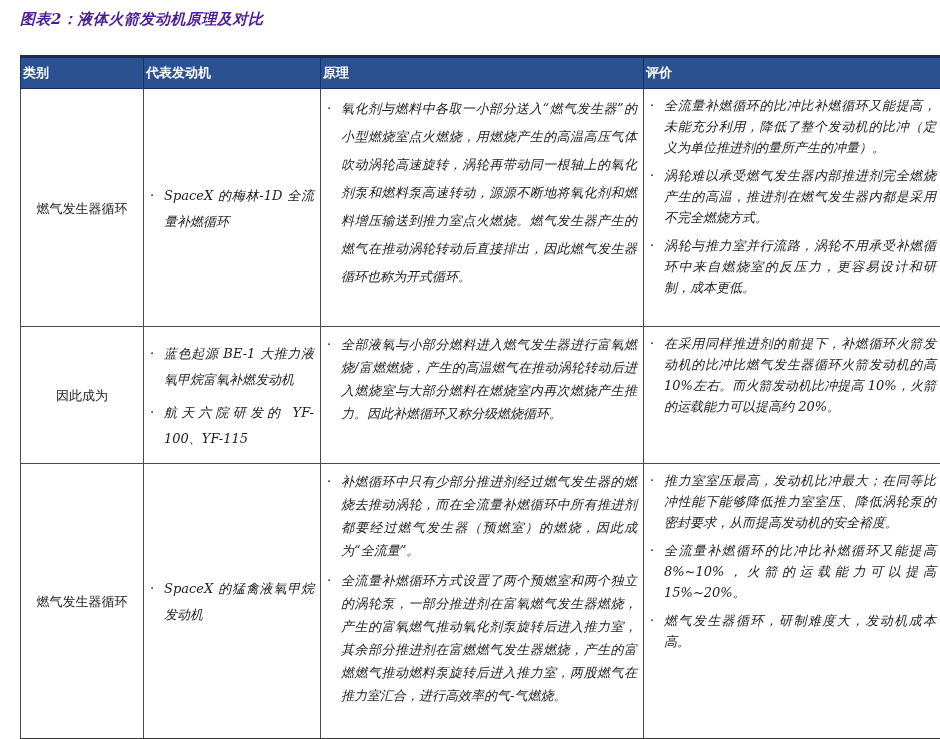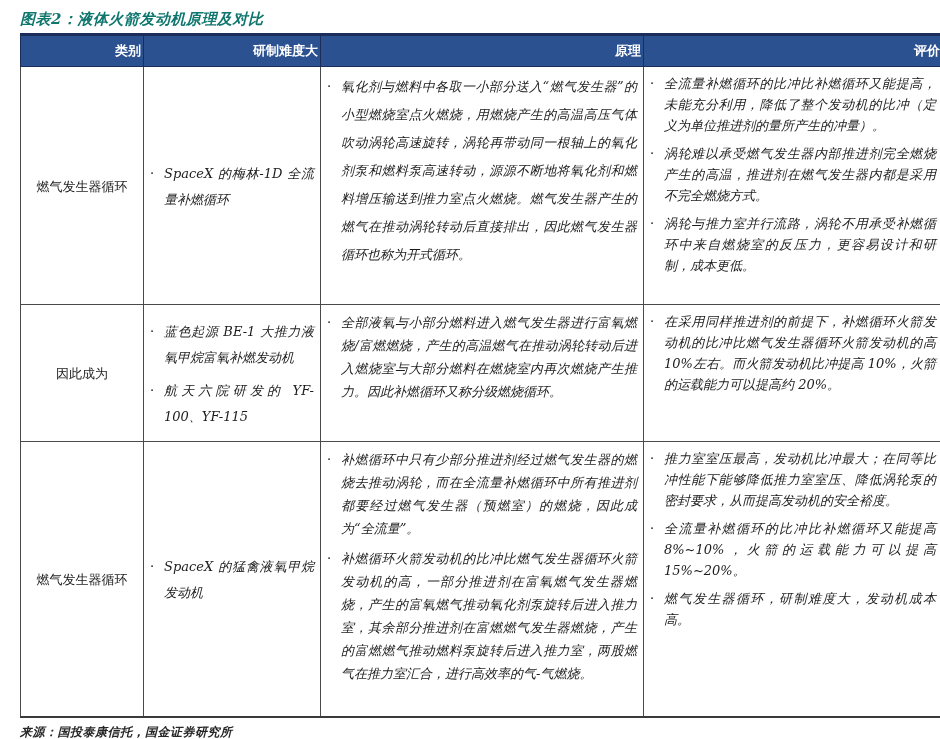--- a/index.html
+++ b/index.html
@@ -3,30 +3,30 @@
 <meta charset="utf-8">
 <style>
   html, body { margin:0; padding:0; }
   body {
     width:940px; height:739px; background:#ffffff; overflow:hidden;
     font-family:"DejaVu Serif","Liberation Serif",serif;
     color:#1c1c1c;
   }
   .page { padding:8px 18px 0 20px; }
   .fig-title {
-    color:#0f766e; font-weight:bold; font-style:italic;
-    font-size:15px; letter-spacing:0.5px; margin:2px 0 4px 0;
+    color:#4c1d95; font-weight:bold; font-style:italic;
+    font-size:15px; letter-spacing:0.5px; margin:2px 0 26px 0;
   }
   table.cmp {
     border-collapse:collapse; table-layout:fixed; width:902px;
     border-top:3px solid #1b2d5b; border-bottom:2px solid #3a3a3a;
   }
   th {
     background:#2c5191; color:#ffffff; font-weight:bold; font-size:13px;
-    height:26px; padding:2px 2px; border:1px solid #1b2d5b; text-align:right;
+    height:26px; padding:2px 2px; border:1px solid #1b2d5b; text-align:left;
   }
   td {
     border:1px solid #4a4a4a; font-size:13px; vertical-align:top;
     padding:6px 6px 4px 6px; background:#ffffff;
   }
   td.cat  { width:118px; text-align:center; vertical-align:middle; line-height:20px; }
   td.eng  { width:172px; vertical-align:middle; line-height:26px; }
   td.pri  { width:318px; line-height:23px; }
   td.eva  { width:294px; line-height:21px; }
   tr.r1 td.pri { line-height:28px; }
@@ -46,21 +46,21 @@
 <body>
 
 <div class="page">
 
   <div class="fig-title">图表2：液体火箭发动机原理及对比</div>
 
   <table class="cmp">
     <thead>
       <tr>
         <th style="width:118px">类别</th>
-        <th style="width:172px">研制难度大</th>
+        <th style="width:172px">代表发动机</th>
         <th style="width:318px">原理</th>
         <th style="width:294px">评价</th>
       </tr>
     </thead>
     <tbody>
 
       <tr class="r1">
         <td class="cat">燃气发生器循环</td>
         <td class="eng">
           <div class="bullet">
@@ -124,21 +124,21 @@
             <span class="txt">SpaceX 的猛禽液氧甲烷发动机</span>
           </div>
         </td>
         <td class="pri">
           <div class="bullet">
             <span class="marker">·</span>
             <span class="txt">补燃循环中只有少部分推进剂经过燃气发生器的燃烧去推动涡轮，而在全流量补燃循环中所有推进剂都要经过燃气发生器（预燃室）的燃烧，因此成为“全流量”。</span>
           </div>
           <div class="bullet">
             <span class="marker">·</span>
-            <span class="txt">补燃循环火箭发动机的比冲比燃气发生器循环火箭发动机的高，一部分推进剂在富氧燃气发生器燃烧，产生的富氧燃气推动氧化剂泵旋转后进入推力室，其余部分推进剂在富燃燃气发生器燃烧，产生的富燃燃气推动燃料泵旋转后进入推力室，两股燃气在推力室汇合，进行高效率的气-气燃烧。</span>
+            <span class="txt">全流量补燃循环方式设置了两个预燃室和两个独立的涡轮泵，一部分推进剂在富氧燃气发生器燃烧，产生的富氧燃气推动氧化剂泵旋转后进入推力室，其余部分推进剂在富燃燃气发生器燃烧，产生的富燃燃气推动燃料泵旋转后进入推力室，两股燃气在推力室汇合，进行高效率的气-气燃烧。</span>
           </div>
         </td>
         <td class="eva">
           <div class="bullet">
             <span class="marker">·</span>
             <span class="txt">推力室室压最高，发动机比冲最大；在同等比冲性能下能够降低推力室室压、降低涡轮泵的密封要求，从而提高发动机的安全裕度。</span>
           </div>
           <div class="bullet">
             <span class="marker">·</span>
             <span class="txt">全流量补燃循环的比冲比补燃循环又能提高 8%~10%，火箭的运载能力可以提高 15%~20%。</span>

